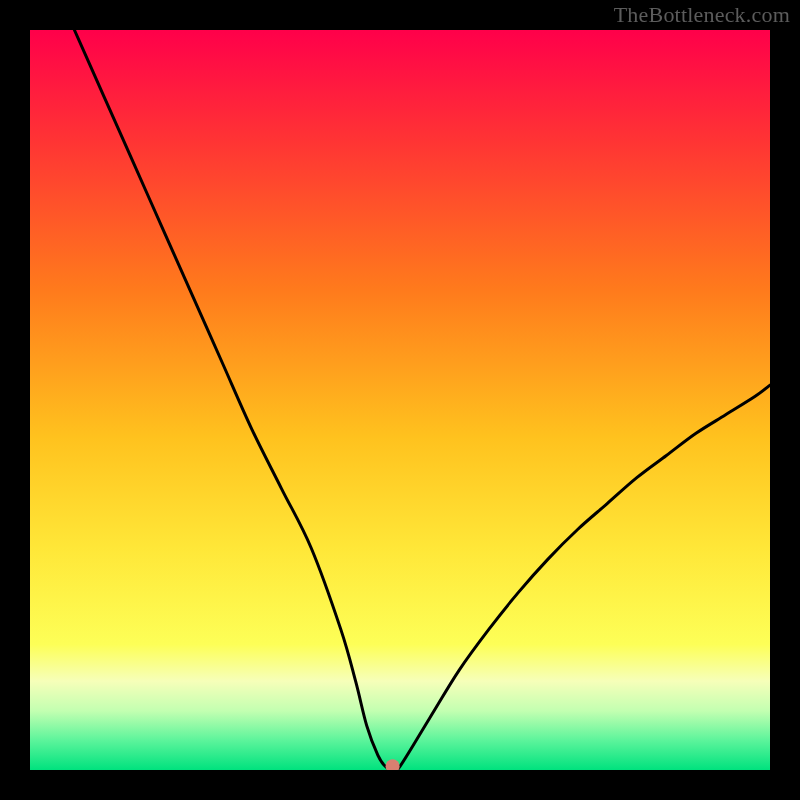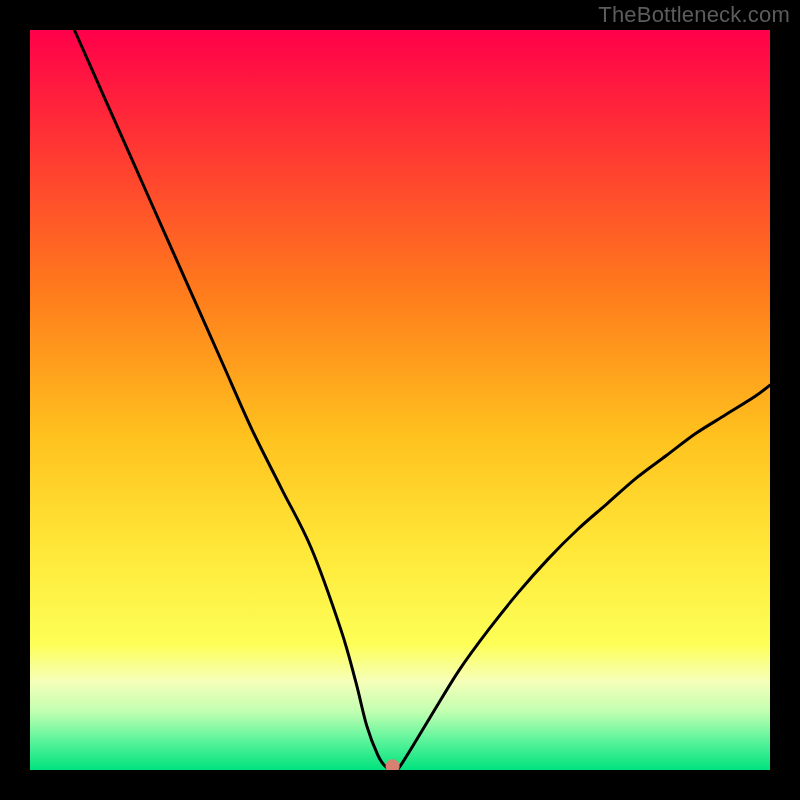--- a/index.html
+++ b/index.html
@@ -18,21 +18,21 @@
     background: #000000;
   }
   .watermark {
     position: absolute;
     top: 2px;
     right: 10px;
     font-size: 22px;
     font-weight: 500;
     color: #5c5c5c;
     letter-spacing: 0.2px;
-    font-family: Liberation Sans, sans-serif;
+    font-family: Liberation Serif, serif;
   }
   .plot-area {
     position: absolute;
     left: 30px;
     top: 30px;
     width: 740px;
     height: 740px;
   }
   svg {
     display: block;

